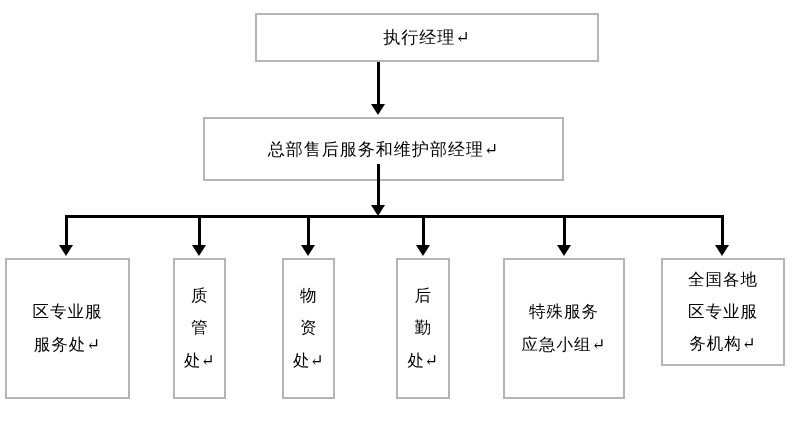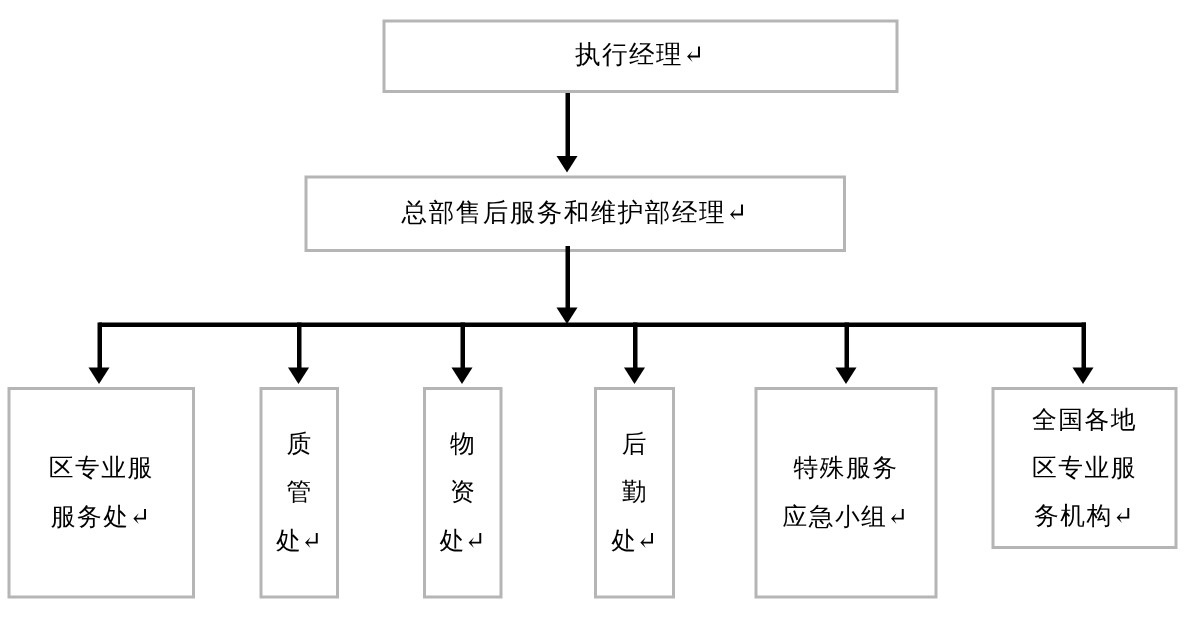--- a/index.html
+++ b/index.html
@@ -76,21 +76,21 @@
 
 <div id="chart-root">
 
   <div class="node-box node-top" style="left:226px; top:13px; width:344px; height:49px;margin-left:29px;">
     <span class="node-label">执行经理↵</span>
   </div>
 
   <div class="vline" style="left:377px; top:62px; height:44px;"></div>
   <div class="arrowhead" style="left:371px; top:104px;"></div>
 
-  <div class="node-box node-mid" style="left:203px; top:117px; width:361px; height:51px;">
+  <div class="node-box node-mid" style="left:203px; top:117px; width:361px; height:64px;">
     <span class="node-label">总部售后服务和维护部经理↵</span>
   </div>
 
   <div class="vline" style="left:377px; top:164px; height:44px;"></div>
   <div class="arrowhead" style="left:371px; top:205px;"></div>
 
   <div class="hline" style="left:66px; top:215px; width:658px;"></div>
 
   <div class="vline" style="left:65px; top:215px; height:36px;"></div>
   <div class="arrowhead" style="left:59px; top:245px;"></div>

